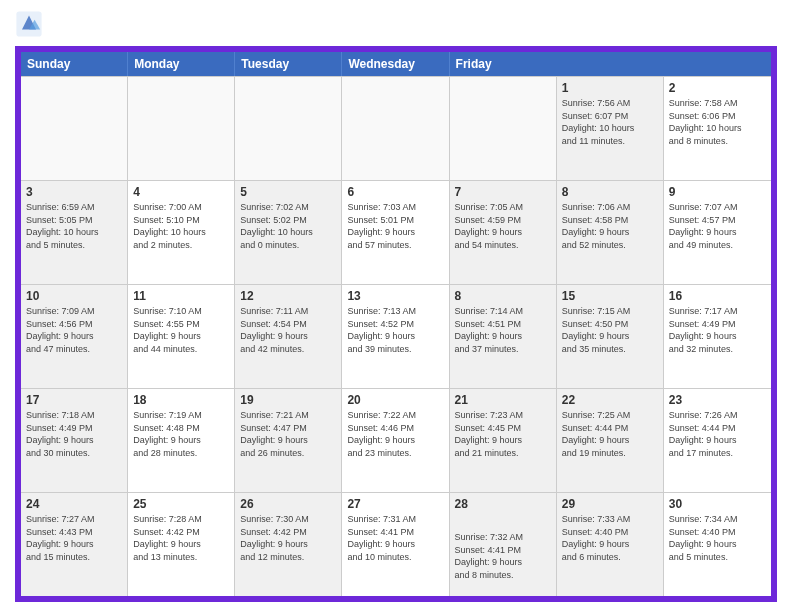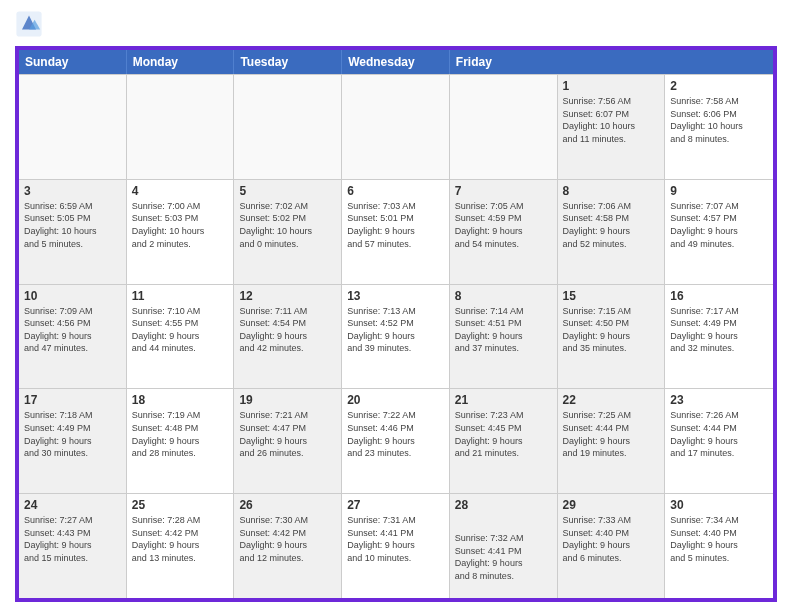--- a/index.html
+++ b/index.html
@@ -50,21 +50,21 @@
       color: #333;
     }
     .location {
       font-size: 14px;
       color: #555;
     }
     .calendar {
       flex: 1;
       display: flex;
       flex-direction: column;
-      border: 4px solid #6d28d9;
+      border: 6px solid #6d28d9;
     }
     .cal-header {
       display: grid;
       grid-template-columns: repeat(7, 1fr);
       background: #3a6bbf;
     }
     .cal-header-cell {
       color: white;
       font-size: 12px;
       font-weight: bold;
@@ -164,21 +164,21 @@
           <div class="cal-cell shade">
             <span class="day-num">3</span>
             <div class="day-info" style="white-space: pre-line;">Sunrise: 6:59 AM
 Sunset: 5:05 PM
 Daylight: 10 hours
 and 5 minutes.</div>
           </div>
           <div class="cal-cell">
             <span class="day-num">4</span>
             <div class="day-info" style="white-space: pre-line;">Sunrise: 7:00 AM
-Sunset: 5:03 PM
+Sunset: 5:10 PM
 Daylight: 10 hours
 and 2 minutes.</div>
           </div>
           <div class="cal-cell shade">
             <span class="day-num">5</span>
             <div class="day-info" style="white-space: pre-line;">Sunrise: 7:02 AM
 Sunset: 5:02 PM
 Daylight: 10 hours
 and 0 minutes.</div>
           </div>

